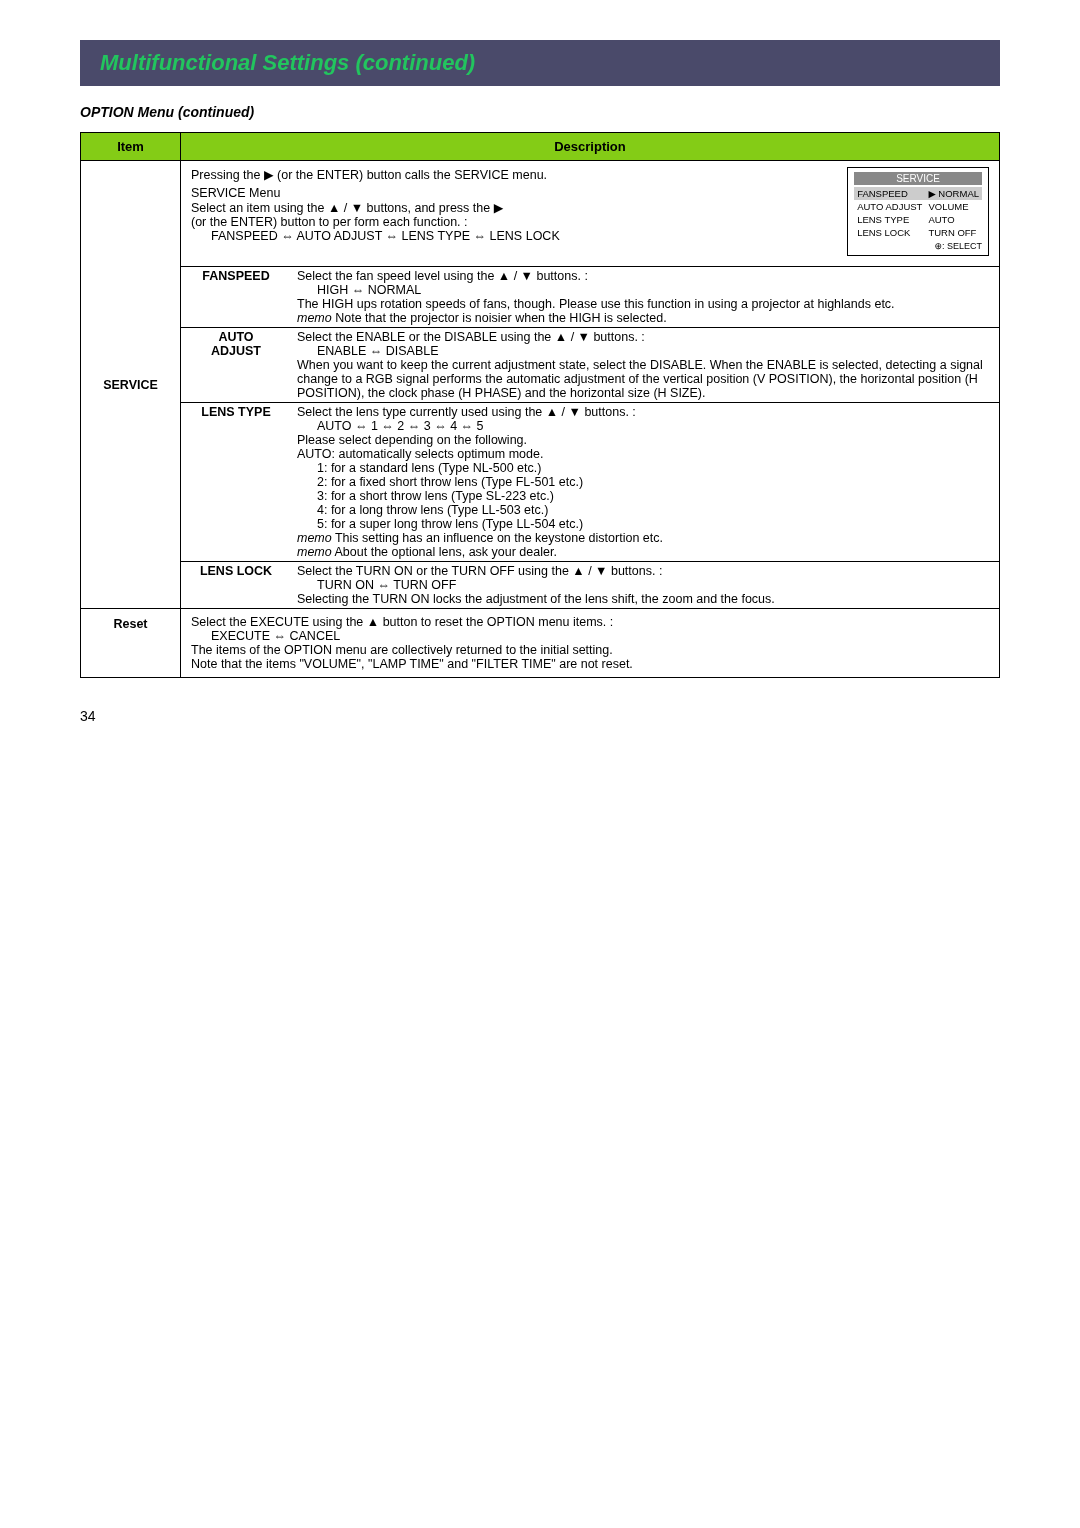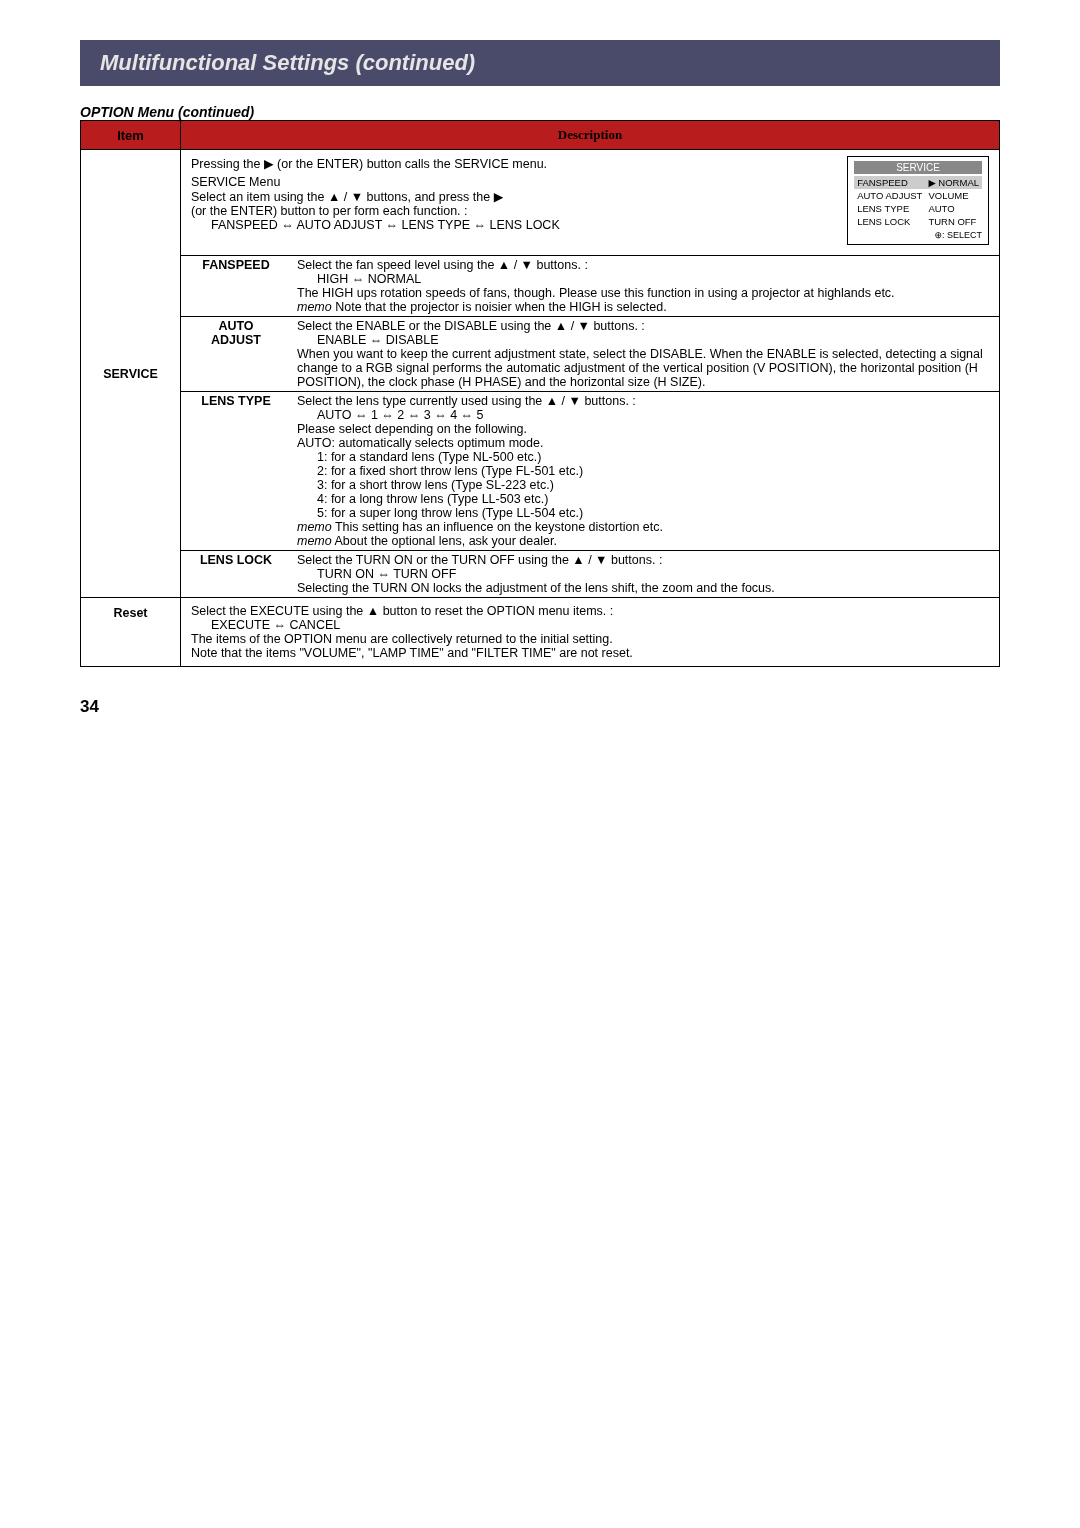--- a/index.html
+++ b/index.html
@@ -13,66 +13,66 @@
       font-family: Arial, Helvetica, sans-serif;
       font-size: 13px;
       color: #000000;
       width: 1080px;
       min-height: 1528px;
       padding: 40px 80px;
     }
 
     .page-title {
       background-color: #4a4a6a;
-      color: #e5e5e5;
+      color: #22c55e;
       font-size: 22px;
       font-weight: bold;
       padding: 10px 20px;
       margin-bottom: 18px;
       font-style: italic;
     }
 
     .section-title {
       font-size: 14px;
       font-weight: bold;
       font-style: italic;
+      margin-bottom: 12px;
     }
 
     table {
       width: 100%;
       border-collapse: collapse;
       border: 1px solid #000;
       font-size: 12.5px;
     }
 
     table th {
       border: 1px solid #000;
       padding: 6px 10px;
       text-align: center;
-      background: #b91c1c;
+      background: #84cc16;
       font-weight: bold;
       font-size: 13px;
     }
 
     table td {
       border: 1px solid #000;
       padding: 6px 10px;
       vertical-align: top;
     }
 
     .col-item {
       width: 100px;
       font-weight: bold;
       text-align: center;
       vertical-align: middle;
     }
 
     .col-desc {
       width: auto;
-      font-family: Liberation Serif, serif;
     }
 
     .sub-table {
       width: 100%;
       border: none;
       border-collapse: collapse;
     }
 
     .sub-table td {
       border: none;
@@ -129,22 +129,22 @@
     }
 
     .smb-select {
       font-size: 9px;
       margin-top: 2px;
       text-align: right;
     }
 
     .page-number {
       margin-top: 30px;
-      font-size: 17px;
-      font-weight: bold;
+      font-size: 14px;
+      font-weight: normal;
     }
 
     .top-desc-cell {
       padding: 6px 10px;
     }
   </style>
 </head>
 <body>
 
 <div class="page-title">

